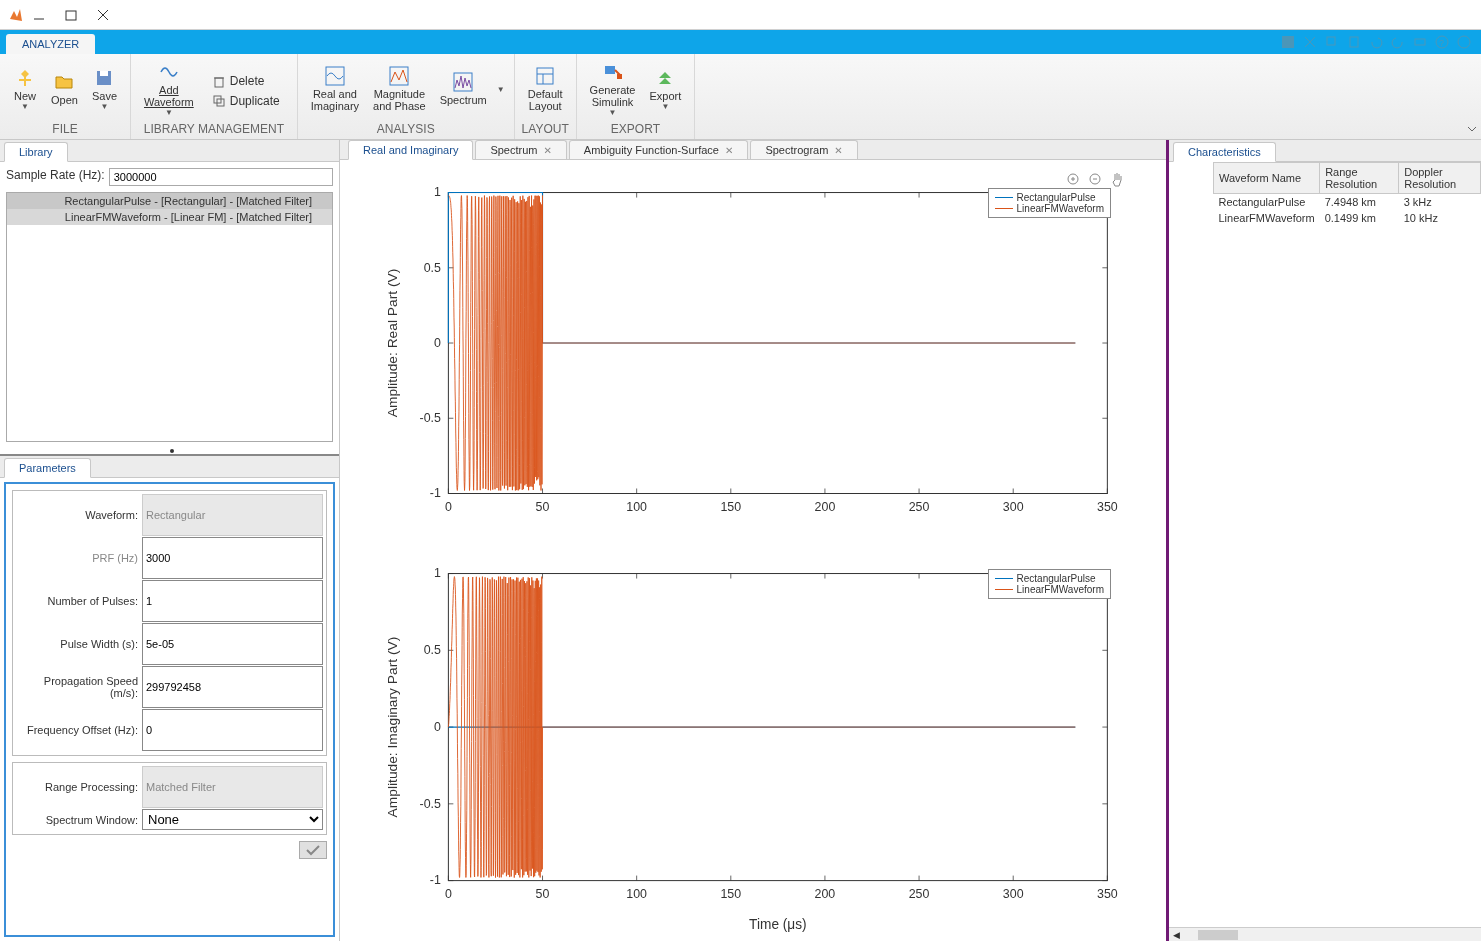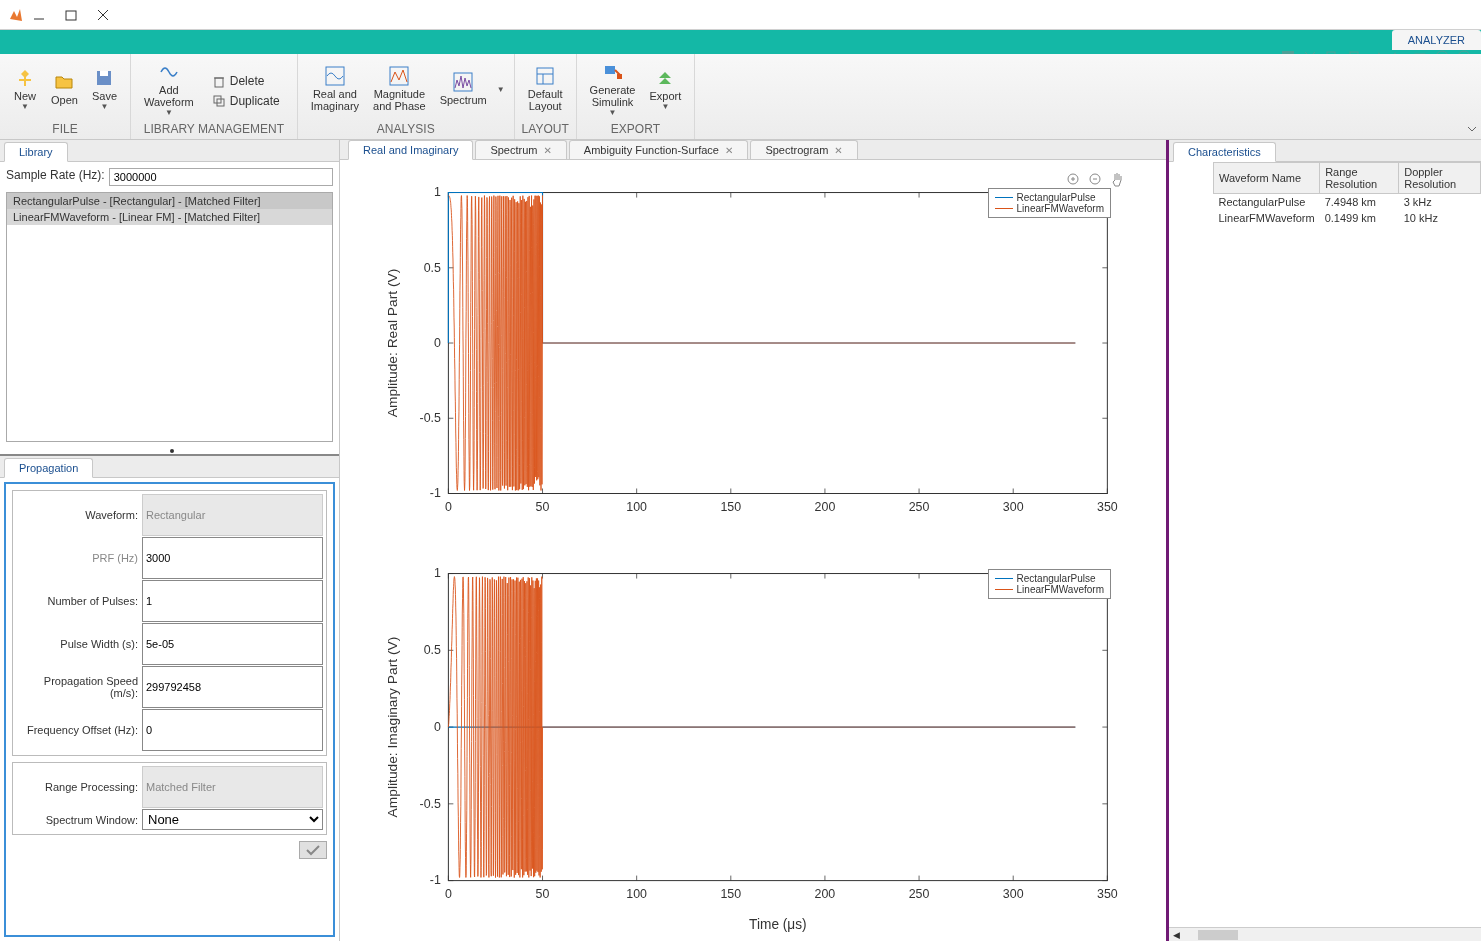--- a/index.html
+++ b/index.html
@@ -6,21 +6,21 @@
 body { background: #f0f0f0; width: 1481px; height: 941px; overflow: hidden; font-size: 12px; color: #333; }
 
 
 .titlebar { height: 30px; background: #fff; display: flex; align-items: center; padding: 0 8px; border-bottom: 1px solid #d0d0d0; }
 .titlebar .logo { width: 16px; height: 16px; margin-right: 8px; }
 .titlebar .title { flex: 1; font-size: 12px; }
 .titlebar .win-controls { display: flex; gap: 18px; margin-right:10px; }
 .win-btn { width: 14px; height: 14px; display: flex; align-items: center; justify-content: center; cursor: pointer; }
 
 
-.app-tabstrip { height: 24px; background: #14b8a6; display: flex; align-items: flex-end; padding-left:6px;flex-direction:column; }
+.app-tabstrip { height: 24px; background: #0ea5e9; display: flex; align-items: flex-end; padding-left:6px; }
 .app-tab { background: #f5f5f5; border-radius: 3px 3px 0 0; padding: 4px 16px; font-size: 11px; color: #1b4f8f; font-weight:500; }
 
 .app-quicktools { margin-left:auto; display:flex; gap:8px; padding-right:10px; align-items:center; height:100%;}
 .qt-icon { width:14px; height:14px; opacity:0.5; }
 
 
 .toolstrip { height: 86px; background: linear-gradient(#f8f8f8,#ececec); border-bottom: 1px solid #c8c8c8; display: flex; position:relative;}
 .tool-group { border-right: 1px solid #d8d8d8; display:flex; flex-direction:column; }
 .tool-group-row { display:flex; align-items:center; padding:4px 6px 0 6px; flex:1;}
 .tool-group-label { text-align:center; font-size:12px; color:#666; padding:2px 0 3px 0; }
@@ -42,21 +42,21 @@
 .subtab-bar { height:22px; display:flex; align-items:flex-end; padding-left:4px; border-bottom:1px solid #c8c8c8; background:#ececec; gap:2px;}
 .subtab { padding:3px 14px 3px 14px; font-size:11px; background:#f5f5f5; border:1px solid #c8c8c8; border-bottom:none; border-radius:3px 3px 0 0; color:#333; position:relative; cursor:pointer;}
 .subtab.active { background:#fff; color:#1b4f8f; border-bottom:1px solid #fff; margin-bottom:-1px; z-index:1;}
 .subtab .close{font-size:10px;color:#888;margin-left:6px;}
 
 
 .lib-content{padding:6px;}
 .lib-row{display:flex;align-items:flex-start;gap:4px;margin-bottom:6px;}
 .lib-input{flex:1;border:1px solid #aaa;padding:2px 4px;font-size:11px;}
 .lib-list{border:1px solid #aaa;height:250px;overflow:auto;}
-.lib-item{padding:2px 6px;font-size:11px;cursor:pointer;}
+.lib-item{padding:2px 20px;font-size:11px;cursor:pointer;text-align:right;}
 .lib-item.sel{background:#c8c8c8;}
 .lib-item.alt{background:#d8d8d8;}
 
 
 .params-wrap{flex:1;display:flex;flex-direction:column;border-top:2px solid #888;}
 .params-content{padding:6px;margin:4px;border:2px solid #3b8fd8;flex:1;display:flex;flex-direction:column;gap:6px;}
 .param-box{border:1px solid #bbb;padding:3px;}
 .param-row{display:flex;align-items:center;margin-bottom:1px;}
 .param-label{width:126px;text-align:right;font-size:11px;padding-right:4px;}
 .param-field{flex:1;border:1px solid #888;padding:14px 3px;font-size:11px;background:#fff;}
@@ -173,21 +173,21 @@
     </div>
     <div class="tool-group-label">FILE</div>
   </div>
 
   <div class="tool-group">
     <div class="tool-group-row">
       <div class="tool-btn">
         <svg class="icon" viewBox="0 0 20 20">
             <path d="M2 10 Q6 2 10 10 T18 10" fill="none" stroke="#3a7fc8" stroke-width="1.5"></path>
           </svg>
-        <span class="lbl" style="white-space:pre-line;">Add
+        <span class="lbl" style="white-space:pre-line;text-decoration:underline;">Add
 Waveform</span>
           <span class="tool-dropdown-arrow">▼</span>
       </div>
       <div class="vert-stack">
         <div class="tool-btn small">
           <svg class="icon" viewBox="0 0 14 14">
               <rect x="3" y="4" width="8" height="9" fill="none" stroke="#666"></rect>
               <line x1="2" y1="4" x2="12" y2="4" stroke="#666"></line>
             </svg>
           <span>Delete</span>
@@ -293,21 +293,21 @@
         <div class="lib-item sel">RectangularPulse - [Rectangular] - [Matched Filter]</div>
         <div class="lib-item alt">LinearFMWaveform - [Linear FM] - [Matched Filter]</div>
       </div>
     </div>
     <div style="height:6px;position:relative;">
         <div class="resizer-dot" style="left:50%;top:1px;"></div>
       </div>
 
     <div class="params-wrap">
       <div class="subtab-bar">
-        <div class="subtab active">Propagation</div>
+        <div class="subtab active">Parameters</div>
       </div>
       <div class="params-content">
         <div class="param-box">
           <div class="param-row">
               <span class="param-label">Waveform:</span>
               <input class="param-field ro" readonly="" value="Rectangular" style="">
             </div>
           <div class="param-row">
               <span class="param-label" style="color:#888">PRF (Hz)</span>
               <input class="param-field" value="3000" style="">

